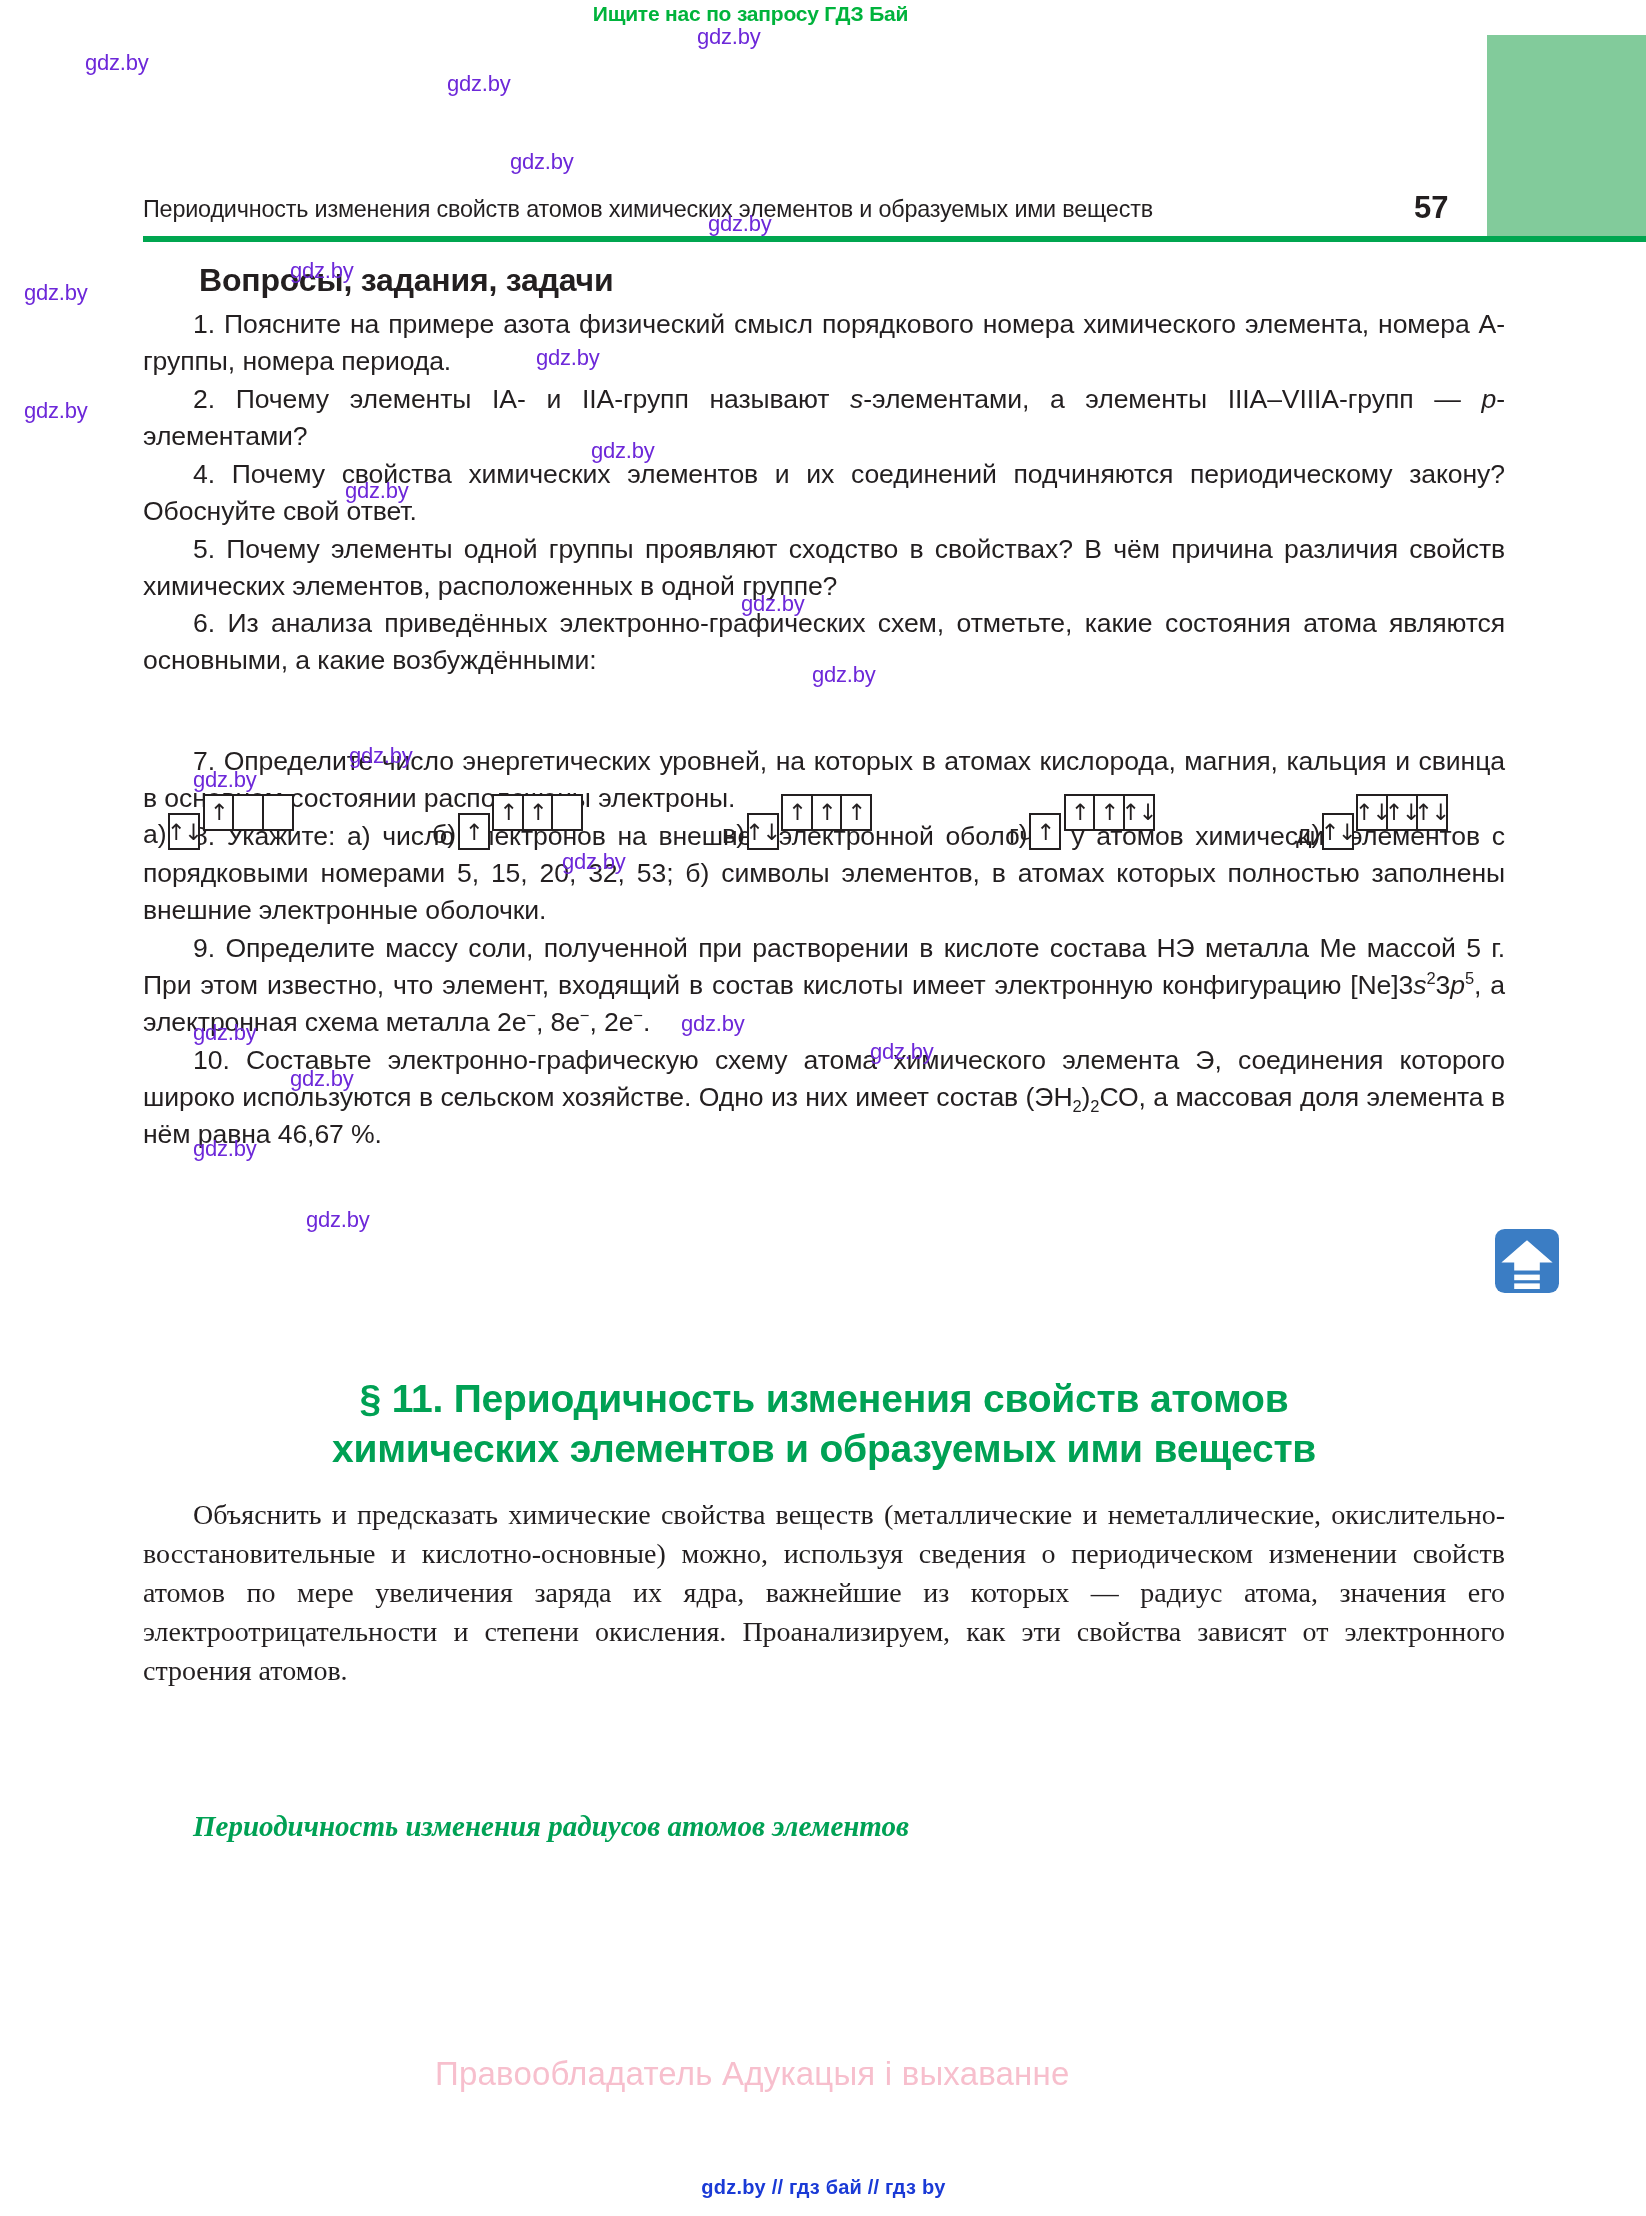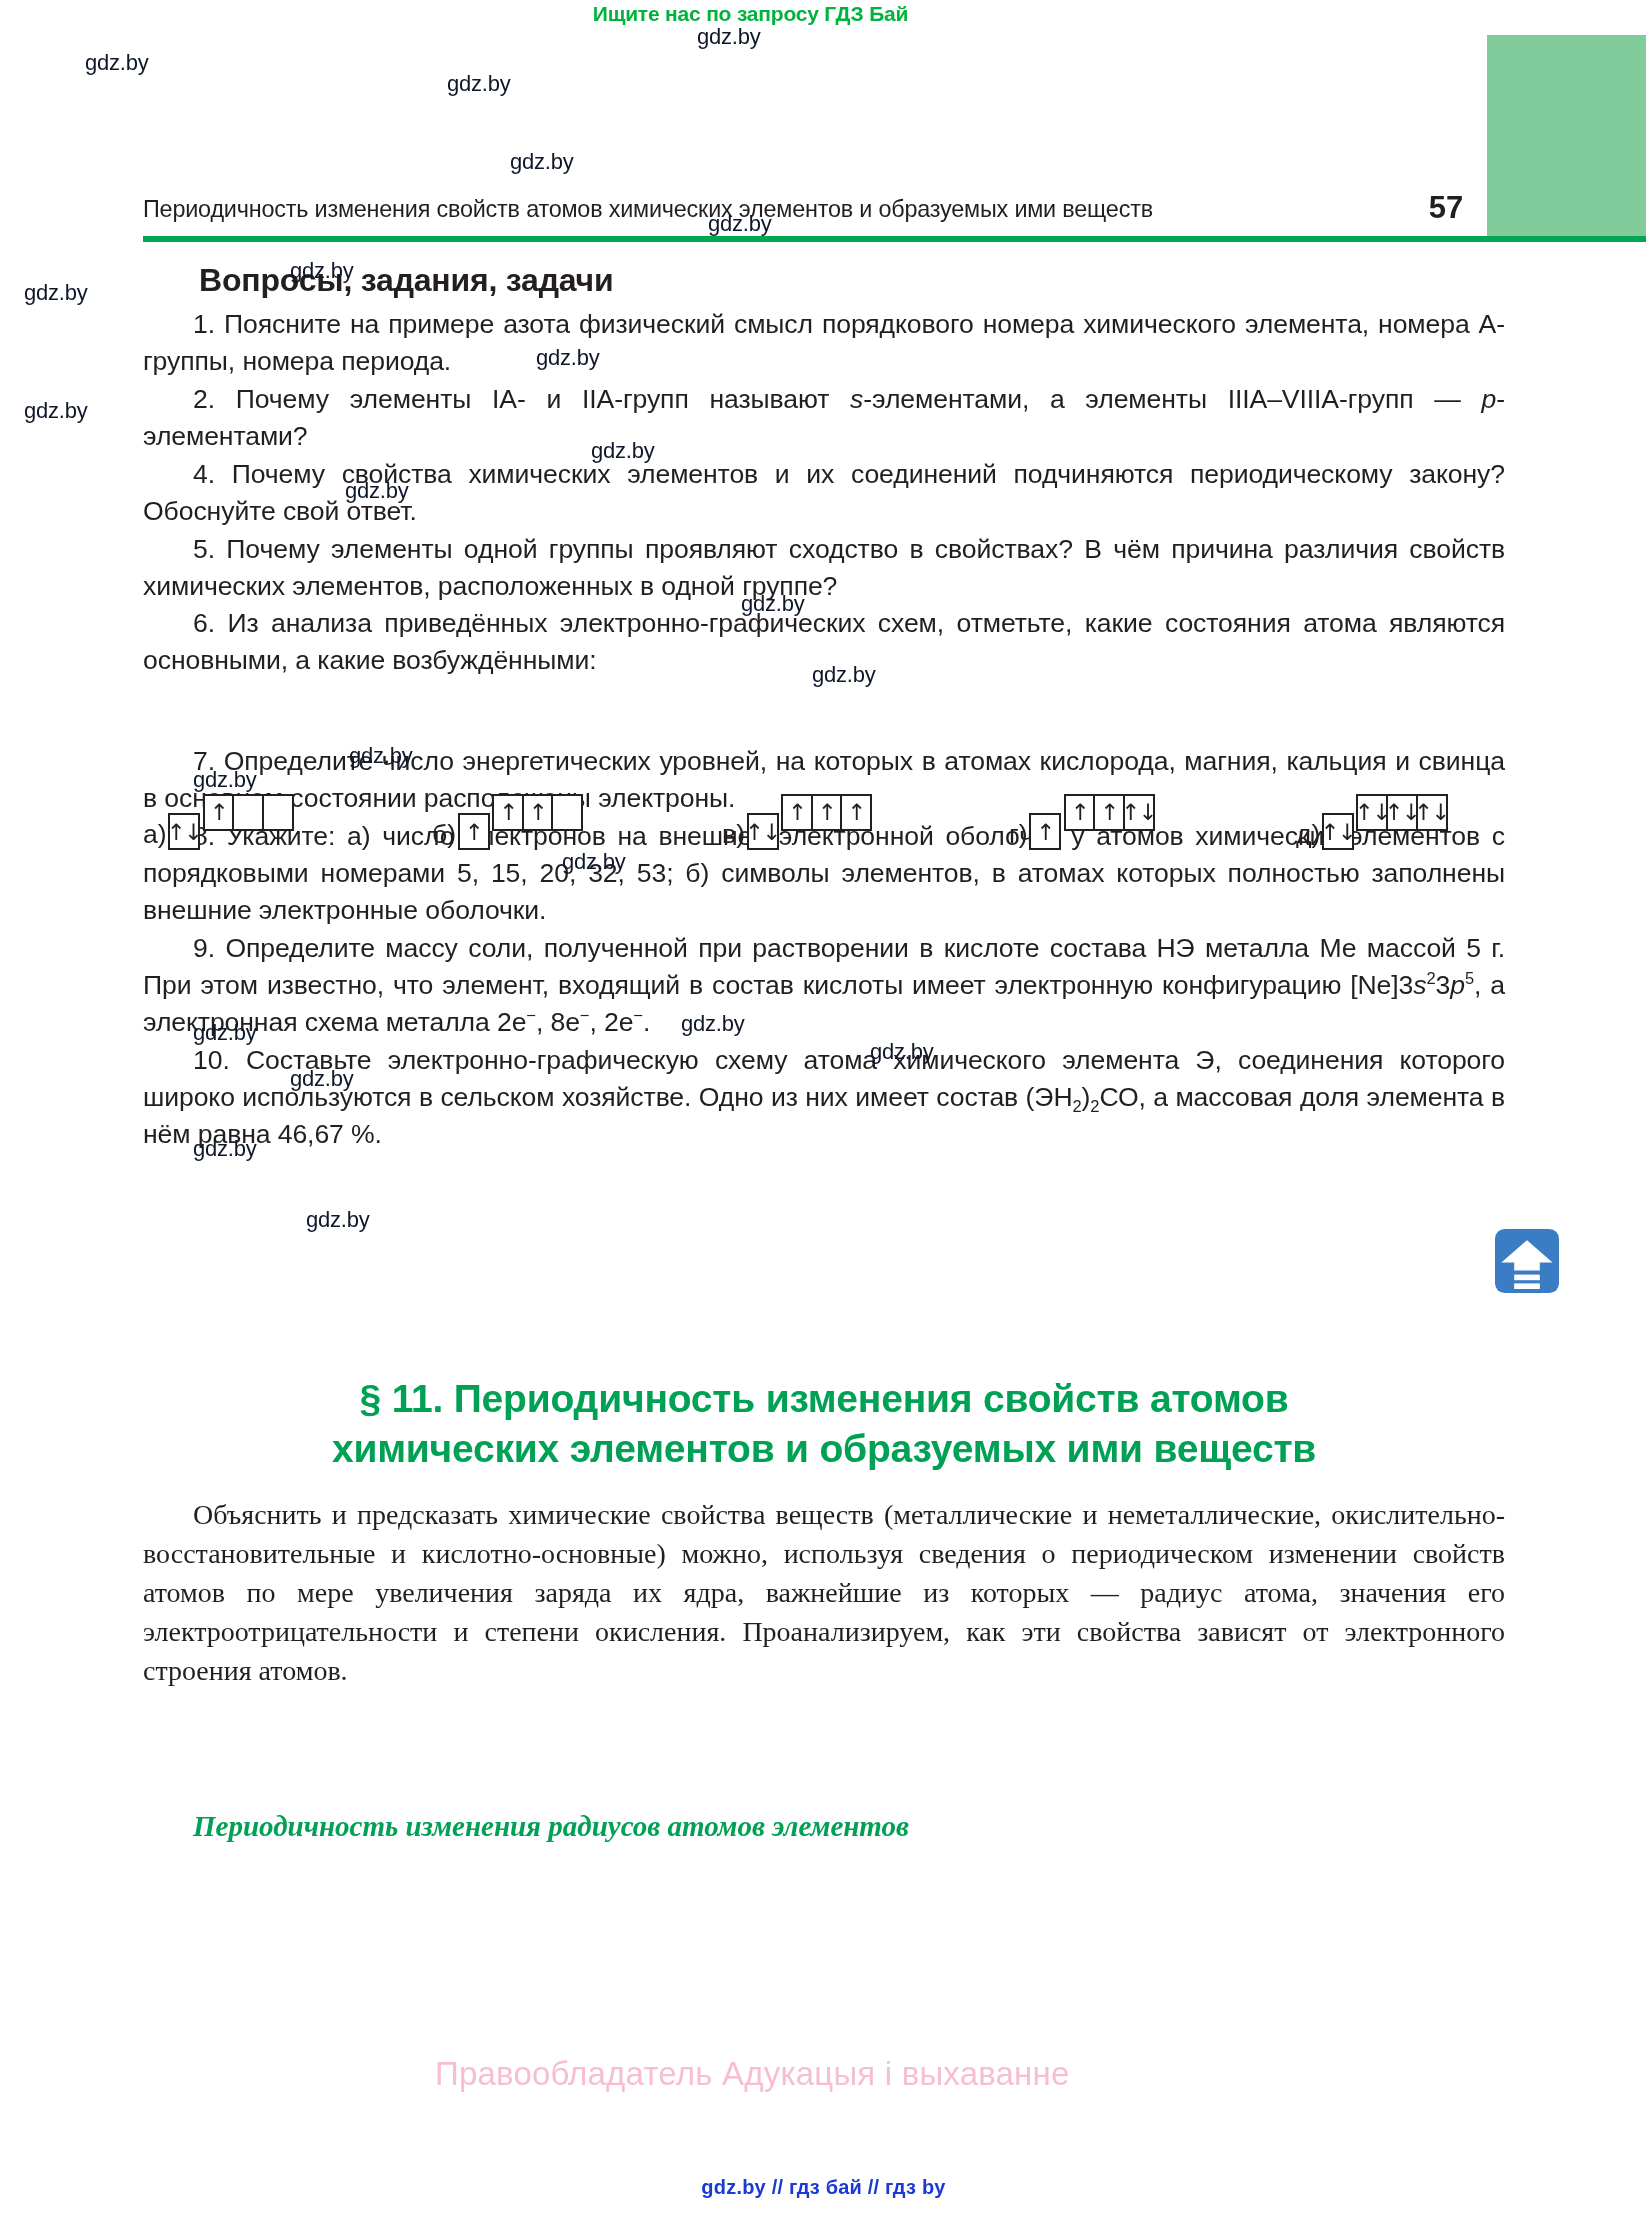--- a/index.html
+++ b/index.html
@@ -17,21 +17,21 @@
     height: 2216px;
     background: #ffffff;
     overflow: hidden;
   }
 
   
   .wm {
     position: absolute;
     font-family: "Liberation Sans", sans-serif;
     font-size: 22px;
-    color: #0f172a;
+    color: #6d28d9;
     white-space: nowrap;
     letter-spacing: -0.2px;
     z-index: 5;
     pointer-events: none;
   }
   .wm-top-green {
     position: absolute;
     top: 2.4px;
     left: 0;
     width: 1501px;
@@ -92,21 +92,21 @@
     font-size: 23.4px;
     color: #231f20;
     white-space: nowrap;
     letter-spacing: -0.2px;
   }
   .folio {
     position: absolute;
     left: 1414px;
     top: 190px;
     width: 64px;
-    text-align: center;
+    text-align: left;
     font-size: 31px;
     font-weight: bold;
     color: #231f20;
   }
 
   
   .qa-wrap {
     position: absolute;
     left: 143px;
     top: 262px;

